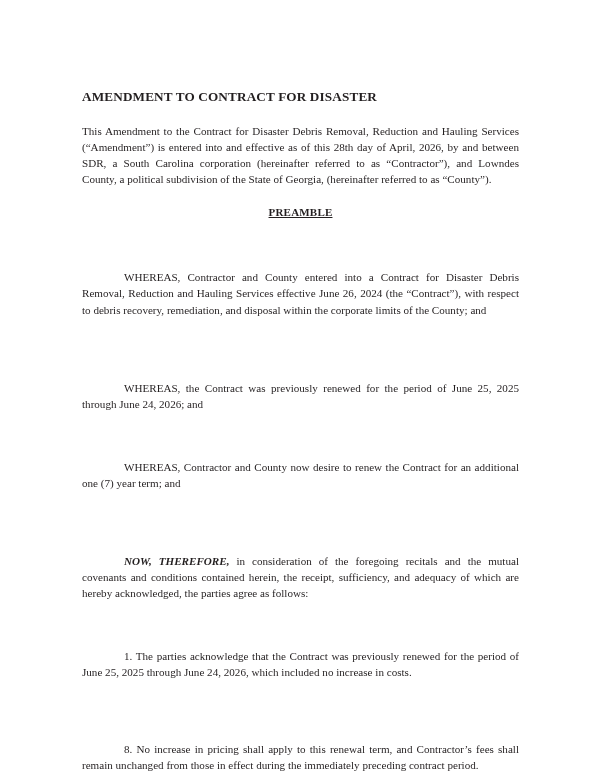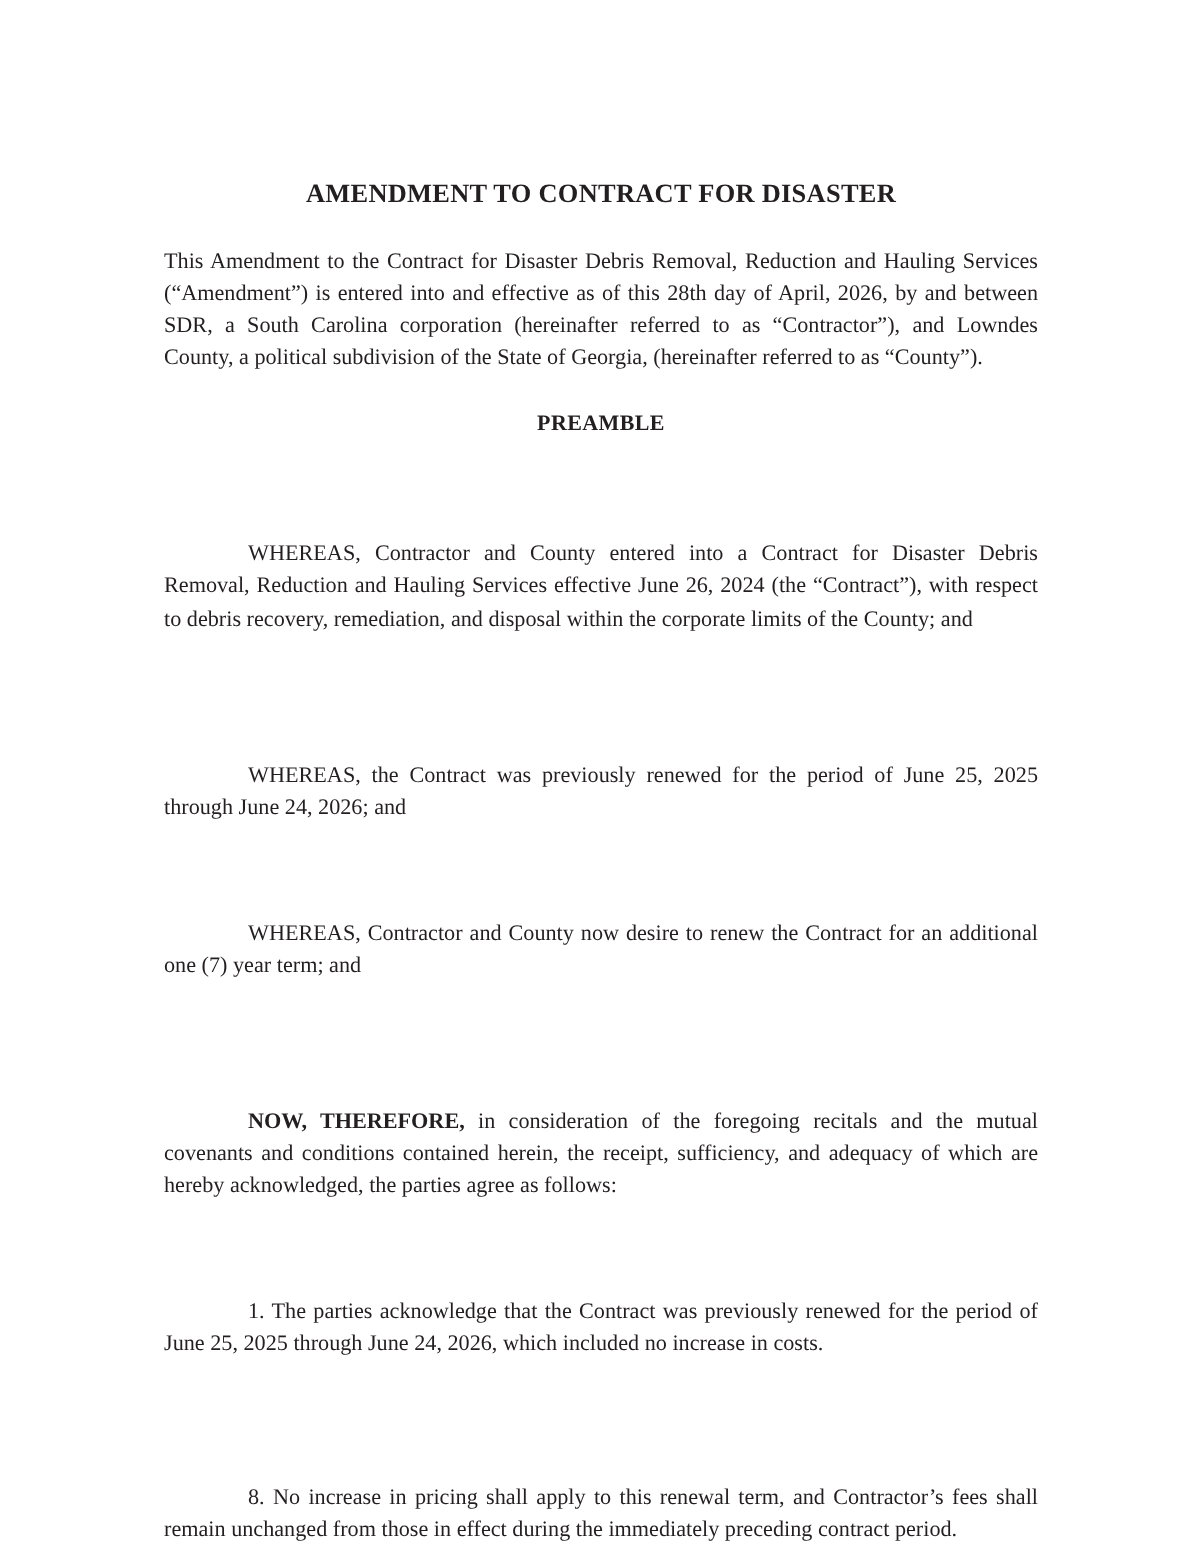--- a/index.html
+++ b/index.html
@@ -17,54 +17,55 @@
     font-family: "Liberation Serif", "DejaVu Serif", serif;
     color: #231f20;
   }
   .content {
     position: absolute;
     left: 82px;
     top: 88px;
     width: 437px;
   }
   .doc-title {
-    text-align: center;
+    text-align: left;
     font-weight: bold;
     font-size: 13.2px;
     line-height: 18px;
     letter-spacing: 0.15px;
     margin: 0;
   }
   .doc-title .line2 {
     display: block;
   }
   .section-heading {
     text-align: center;
     font-weight: bold;
     font-size: 11px;
     letter-spacing: 0.2px;
     margin: 0;
+    text-decoration: underline;
   }
   p.body-para {
     margin: 0;
     font-size: 11.1px;
     line-height: 16.1px;
     text-align: justify;
     text-justify: inter-word;
   }
   p.indent {
     text-indent: 42px;
     margin-top: 32px;
   }
   .gap-title-to-body { height: 17px; }
   .gap-body-to-preamble { height: 19px; }
   .gap-preamble-to-body { height: 19px; }
   .para-gap { height: 15px; }
   .para-gap-sm { height: 14px; }
-  strong { font-weight: bold; }
+  strong { font-weight: bold; font-style: italic; }
 </style>
 </head>
 <body>
 
 <div class="page">
   <div class="content">
 
     <h1 class="doc-title">
       <span>AMENDMENT TO CONTRACT FOR DISASTER</span>
     </h1>

